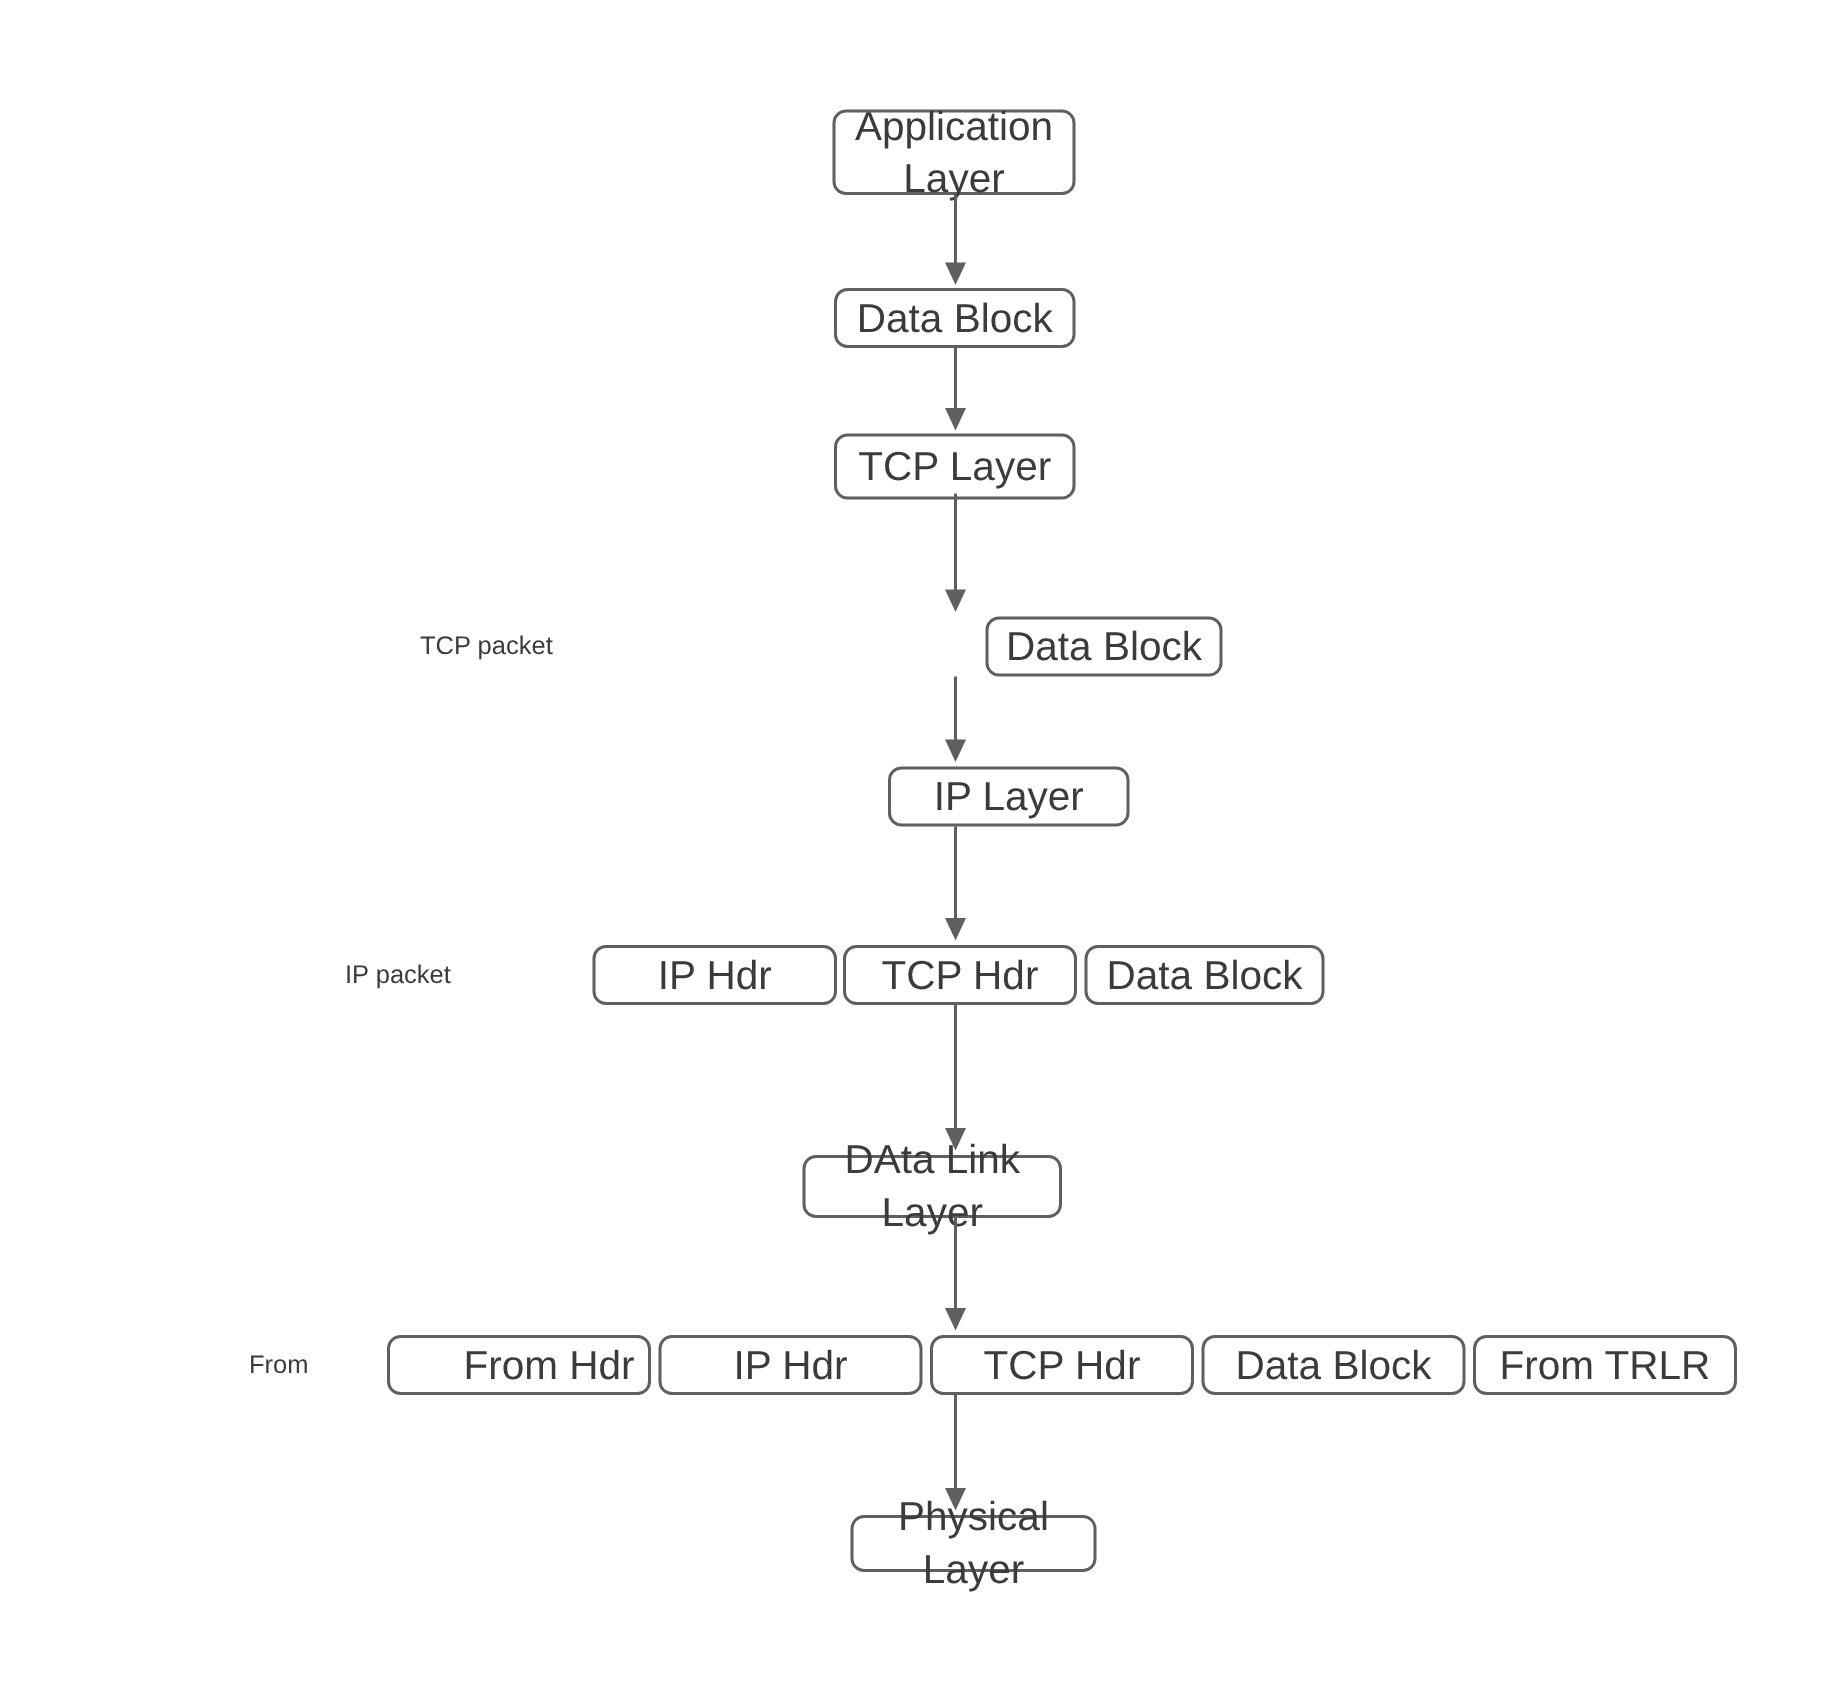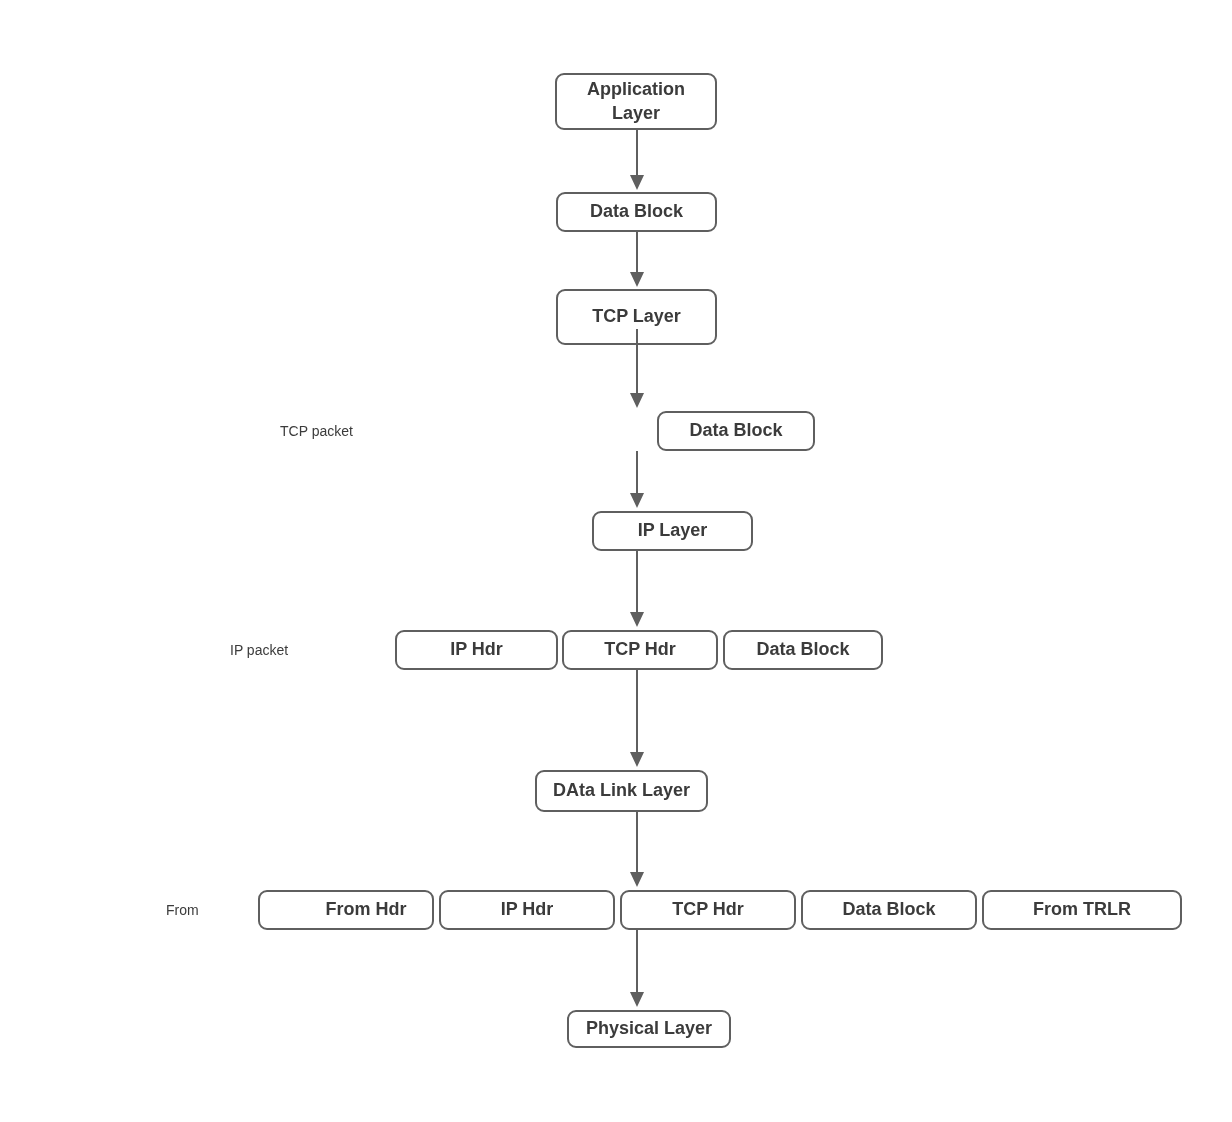--- a/index.html
+++ b/index.html
@@ -20,29 +20,28 @@
   .node {
     position: absolute;
     box-sizing: border-box;
     background: #ffffff;
     border: 2.5px solid var(--stroke);
     border-radius: 9px;
     display: flex;
     align-items: center;
     justify-content: center;
     text-align: center;
-    font-size: 18px;
+    font-size: 27px;
     line-height: 1.28;
     color: var(--text);
     padding: 0 4px;
-    font-weight: bold;
   }
   .side-label {
     position: absolute;
-    font-size: 14px;
+    font-size: 17px;
     color: var(--text);
     white-space: nowrap;
     transform: translateY(-50%);
     text-align: center;
   }
   .arrow-stem {
     position: absolute;
     width: 2px;
     background: var(--stroke);
   }
@@ -54,32 +53,32 @@
     border-right: 7px solid transparent;
     border-top: 15px solid var(--stroke);
   }
 </style>
 </head>
 <body>
 
 <div id="canvas" style="--stroke: #5f5f5f; --text: #3b3b3b; background: rgb(255, 255, 255);">
     <div class="node" style="left: 555px; top: 73px; width: 162px; height: 57px;">Application Layer</div>
     <div class="node" style="left: 556px; top: 192px; width: 161px; height: 40px;">Data Block</div>
-    <div class="node" style="left: 556px; top: 289px; width: 161px; height: 56px; text-align: right;">TCP Layer</div>
+    <div class="node" style="left: 556px; top: 289px; width: 161px; height: 44px; text-align: right;">TCP Layer</div>
     <div class="node" style="left: 657px; top: 411px; width: 158px; height: 40px;">Data Block</div>
     <div class="node" style="left: 556px; top: 511px; width: 161px; height: 40px; margin-left: 36px;">IP Layer</div>
     <div class="node" style="left: 395px; top: 630px; width: 163px; height: 40px;">IP Hdr</div>
     <div class="node" style="left: 562px; top: 630px; width: 156px; height: 40px;">TCP Hdr</div>
     <div class="node" style="left: 723px; top: 630px; width: 160px; height: 40px;">Data Block</div>
     <div class="node" style="left: 535px; top: 770px; width: 173px; height: 42px;">DAta Link Layer</div>
     <div class="node" style="left: 258px; top: 890px; width: 176px; height: 40px; padding-left: 44px;">From Hdr</div>
     <div class="node" style="left: 439px; top: 890px; width: 176px; height: 40px;">IP Hdr</div>
     <div class="node" style="left: 620px; top: 890px; width: 176px; height: 40px;">TCP Hdr</div>
     <div class="node" style="left: 801px; top: 890px; width: 176px; height: 40px;">Data Block</div>
-    <div class="node" style="left: 982px; top: 890px; width: 200px; height: 40px;">From TRLR</div>
+    <div class="node" style="left: 982px; top: 890px; width: 176px; height: 40px;">From TRLR</div>
     <div class="node" style="left: 567px; top: 1010px; width: 164px; height: 38px;">Physical Layer</div>
     <div class="side-label" style="left: 280px; top: 431px;">TCP packet</div>
     <div class="side-label" style="left: 230px; top: 650px;">IP packet</div>
     <div class="side-label" style="left: 166px; top: 910px;">From</div>
     <div class="arrow-stem" style="left: 636px; top: 130px; height: 47px;"></div>
     <div class="arrow-head" style="left: 630px; top: 175px;"></div>
     <div class="arrow-stem" style="left: 636px; top: 232px; height: 42px;"></div>
     <div class="arrow-head" style="left: 630px; top: 272px;"></div>
     <div class="arrow-stem" style="left: 636px; top: 329px; height: 66px;"></div>
     <div class="arrow-head" style="left: 630px; top: 393px;"></div>

